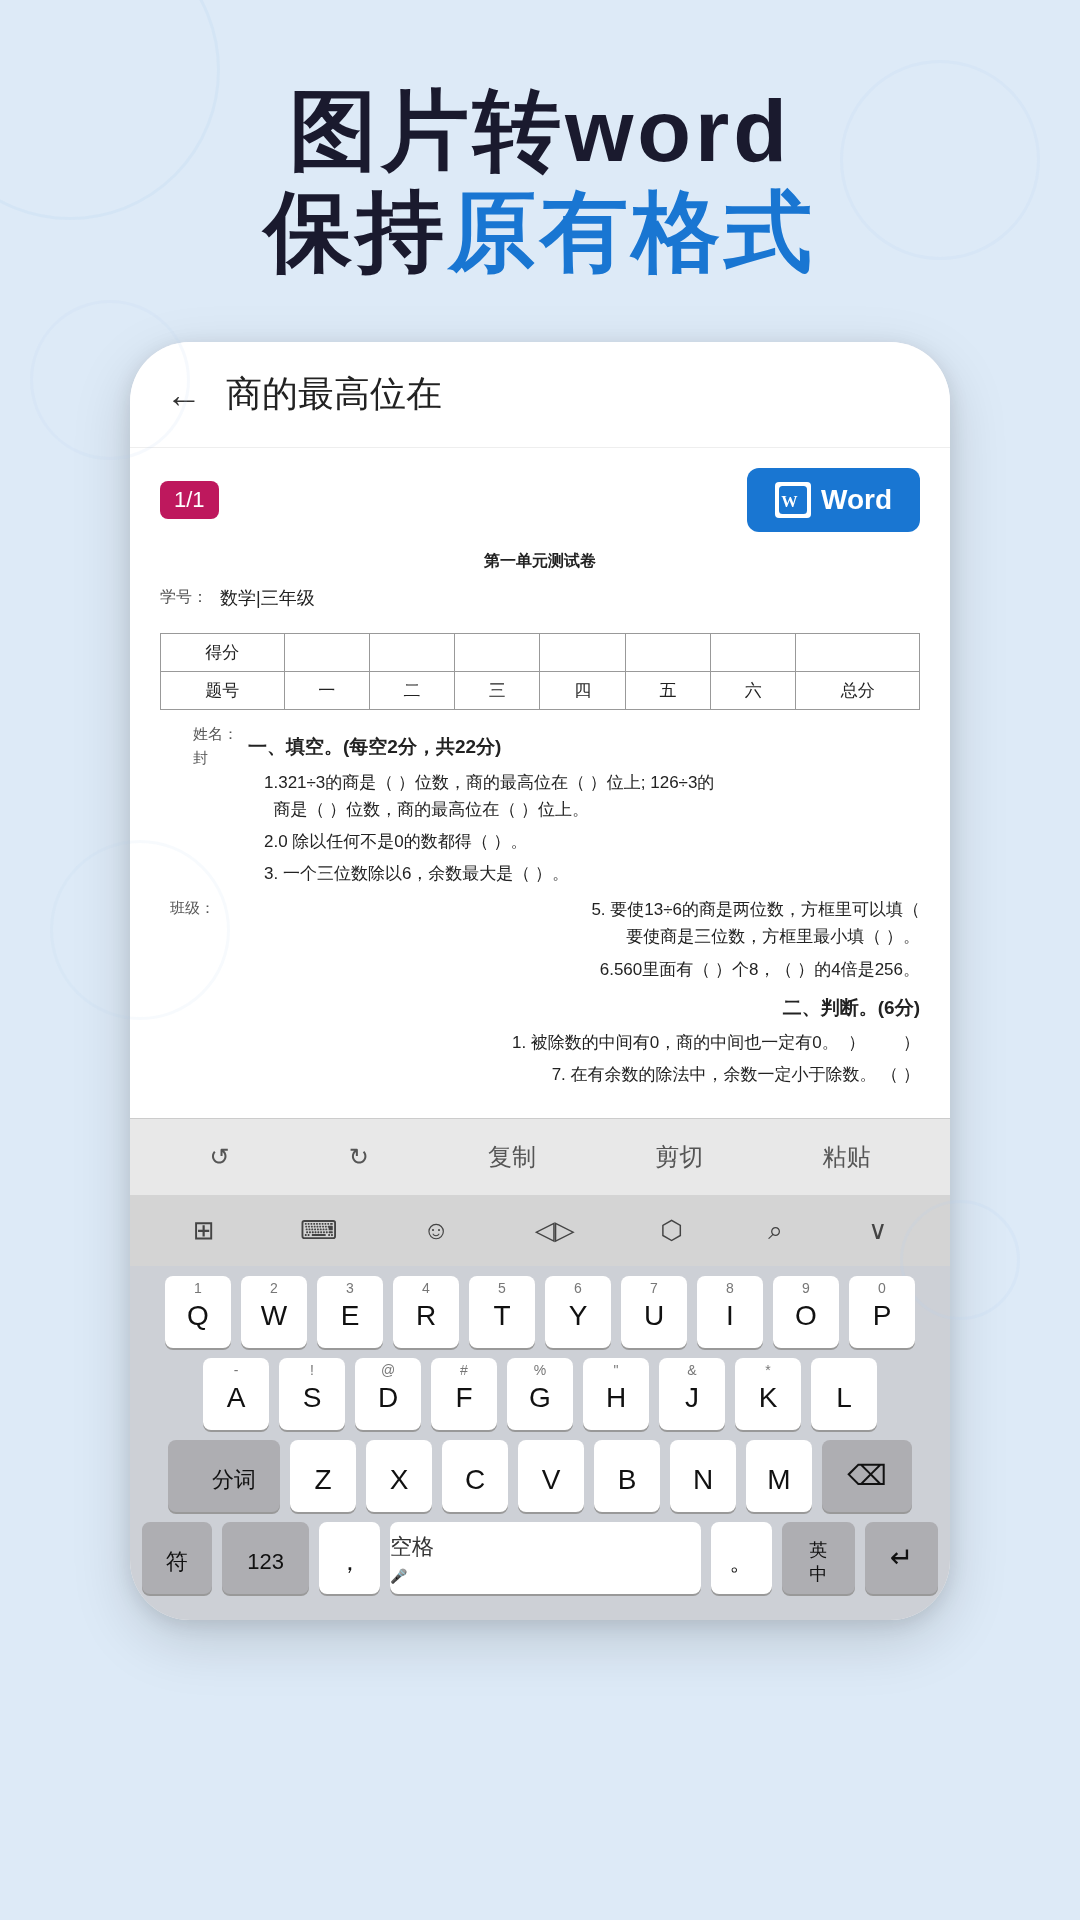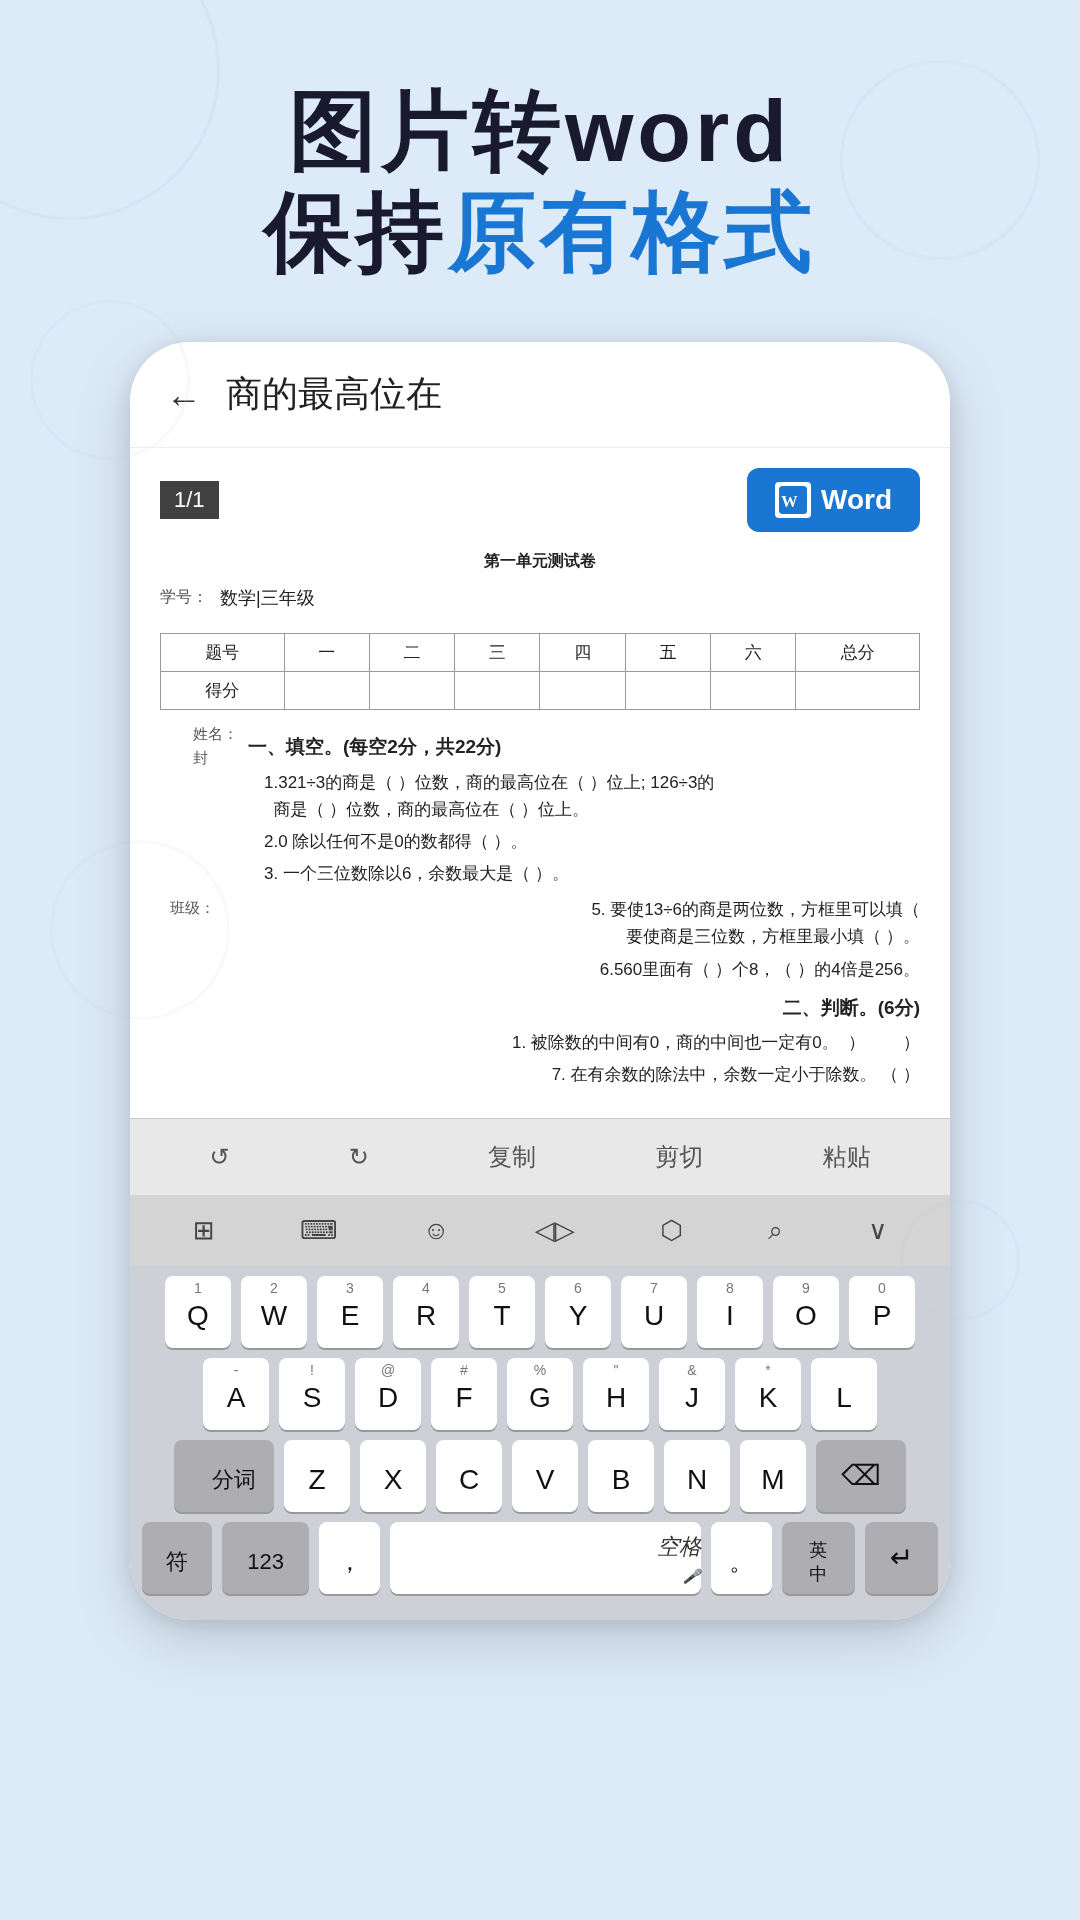--- a/index.html
+++ b/index.html
@@ -92,25 +92,25 @@
     }
 
     
     .doc-header-row {
       display: flex;
       justify-content: space-between;
       align-items: center;
       margin-bottom: 16px;
     }
     .page-badge {
-      background: #404040;
+      background: #be185d;
       color: #fff;
       font-size: 22px;
       padding: 6px 14px;
-      border-radius: 0;
+      border-radius: 8px;
     }
     .word-btn {
       background: #1976d2;
       color: #fff;
       border: none;
       border-radius: 12px;
       padding: 14px 28px;
       font-size: 28px;
       font-weight: 600;
       display: flex;
@@ -253,21 +253,21 @@
       margin-top: 8px;
     }
     .kb-key-special {
       background: #aeaeb2;
       color: #111;
     }
     .kb-key-special .kb-key-main {
       font-size: 22px;
     }
     .kb-key-wide {
-      width: 100px;
+      width: 112px;
       padding-left: 20px;
     }
     .kb-key-space {
       width: 340px;
       height: 72px;
       font-size: 22px;
       color: #333;
     }
     .kb-key-bottom {
       height: 72px;
@@ -331,39 +331,39 @@
             <div style="font-size:16px;color:#555;">学号：</div>
           </div>
           <div class="doc-text-col">
             <span style="font-size:18px;">数学|三年级</span>
           </div>
         </div>
 
         <table class="doc-table">
           <tbody>
               <tr>
+            <td>得分</td>
+            <td></td>
+            <td></td>
+            <td></td>
+            <td></td>
+            <td></td>
+            <td></td>
+            <td></td>
+          </tr>
+          <tr>
             <td>题号</td>
             <td>一</td>
             <td>二</td>
             <td>三</td>
             <td>四</td>
             <td>五</td>
             <td>六</td>
             <td>总分</td>
           </tr>
-          <tr>
-            <td>得分</td>
-            <td></td>
-            <td></td>
-            <td></td>
-            <td></td>
-            <td></td>
-            <td></td>
-            <td></td>
-          </tr>
         </tbody>
           </table>
 
         <div style="display:flex; margin-bottom:4px;margin-left:33px;">
           <div style="width:55px;font-size:15px;color:#555;flex-shrink:0;">
             <div>姓名：</div>
             <div>封</div>
           </div>
           <div style="flex:1;">
             <div class="doc-section">一、填空。(每空2分，共22分)</div>
@@ -523,21 +523,21 @@
       <div class="kb-row">
         <div class="kb-key kb-key-special kb-key-bottom" style="width:76px;height:72px;">
             <span class="kb-key-main" style="font-size:22px;">符</span>
           </div>
         <div class="kb-key kb-key-special kb-key-bottom" style="width:96px;height:72px;">
             <span class="kb-key-main" style="font-size:22px;">123</span>
           </div>
         <div class="kb-key kb-key-bottom" style="width:66px;height:72px;">
             <span class="kb-key-main" style="font-size:24px;">，</span>
           </div>
-        <div class="kb-key kb-key-space kb-key-bottom" style="display:flex;align-items:flex-end;justify-content:center;gap:6px;font-style:italic;">
+        <div class="kb-key kb-key-space kb-key-bottom" style="display:flex;align-items:flex-start;justify-content:center;gap:6px;">
           <span style="font-size:22px;color:#333;">空格</span>
           <span class="mic-icon">🎤</span>
         </div>
         <div class="kb-key kb-key-bottom" style="width:66px;height:72px;">
             <span class="kb-key-main" style="font-size:24px;">。</span>
           </div>
         <div class="kb-key kb-key-special kb-key-bottom" style="width:80px;height:72px;">
             <span class="kb-key-main" style="font-size:18px;text-align:center;white-space:pre-line;">英
 中</span>
           </div>

